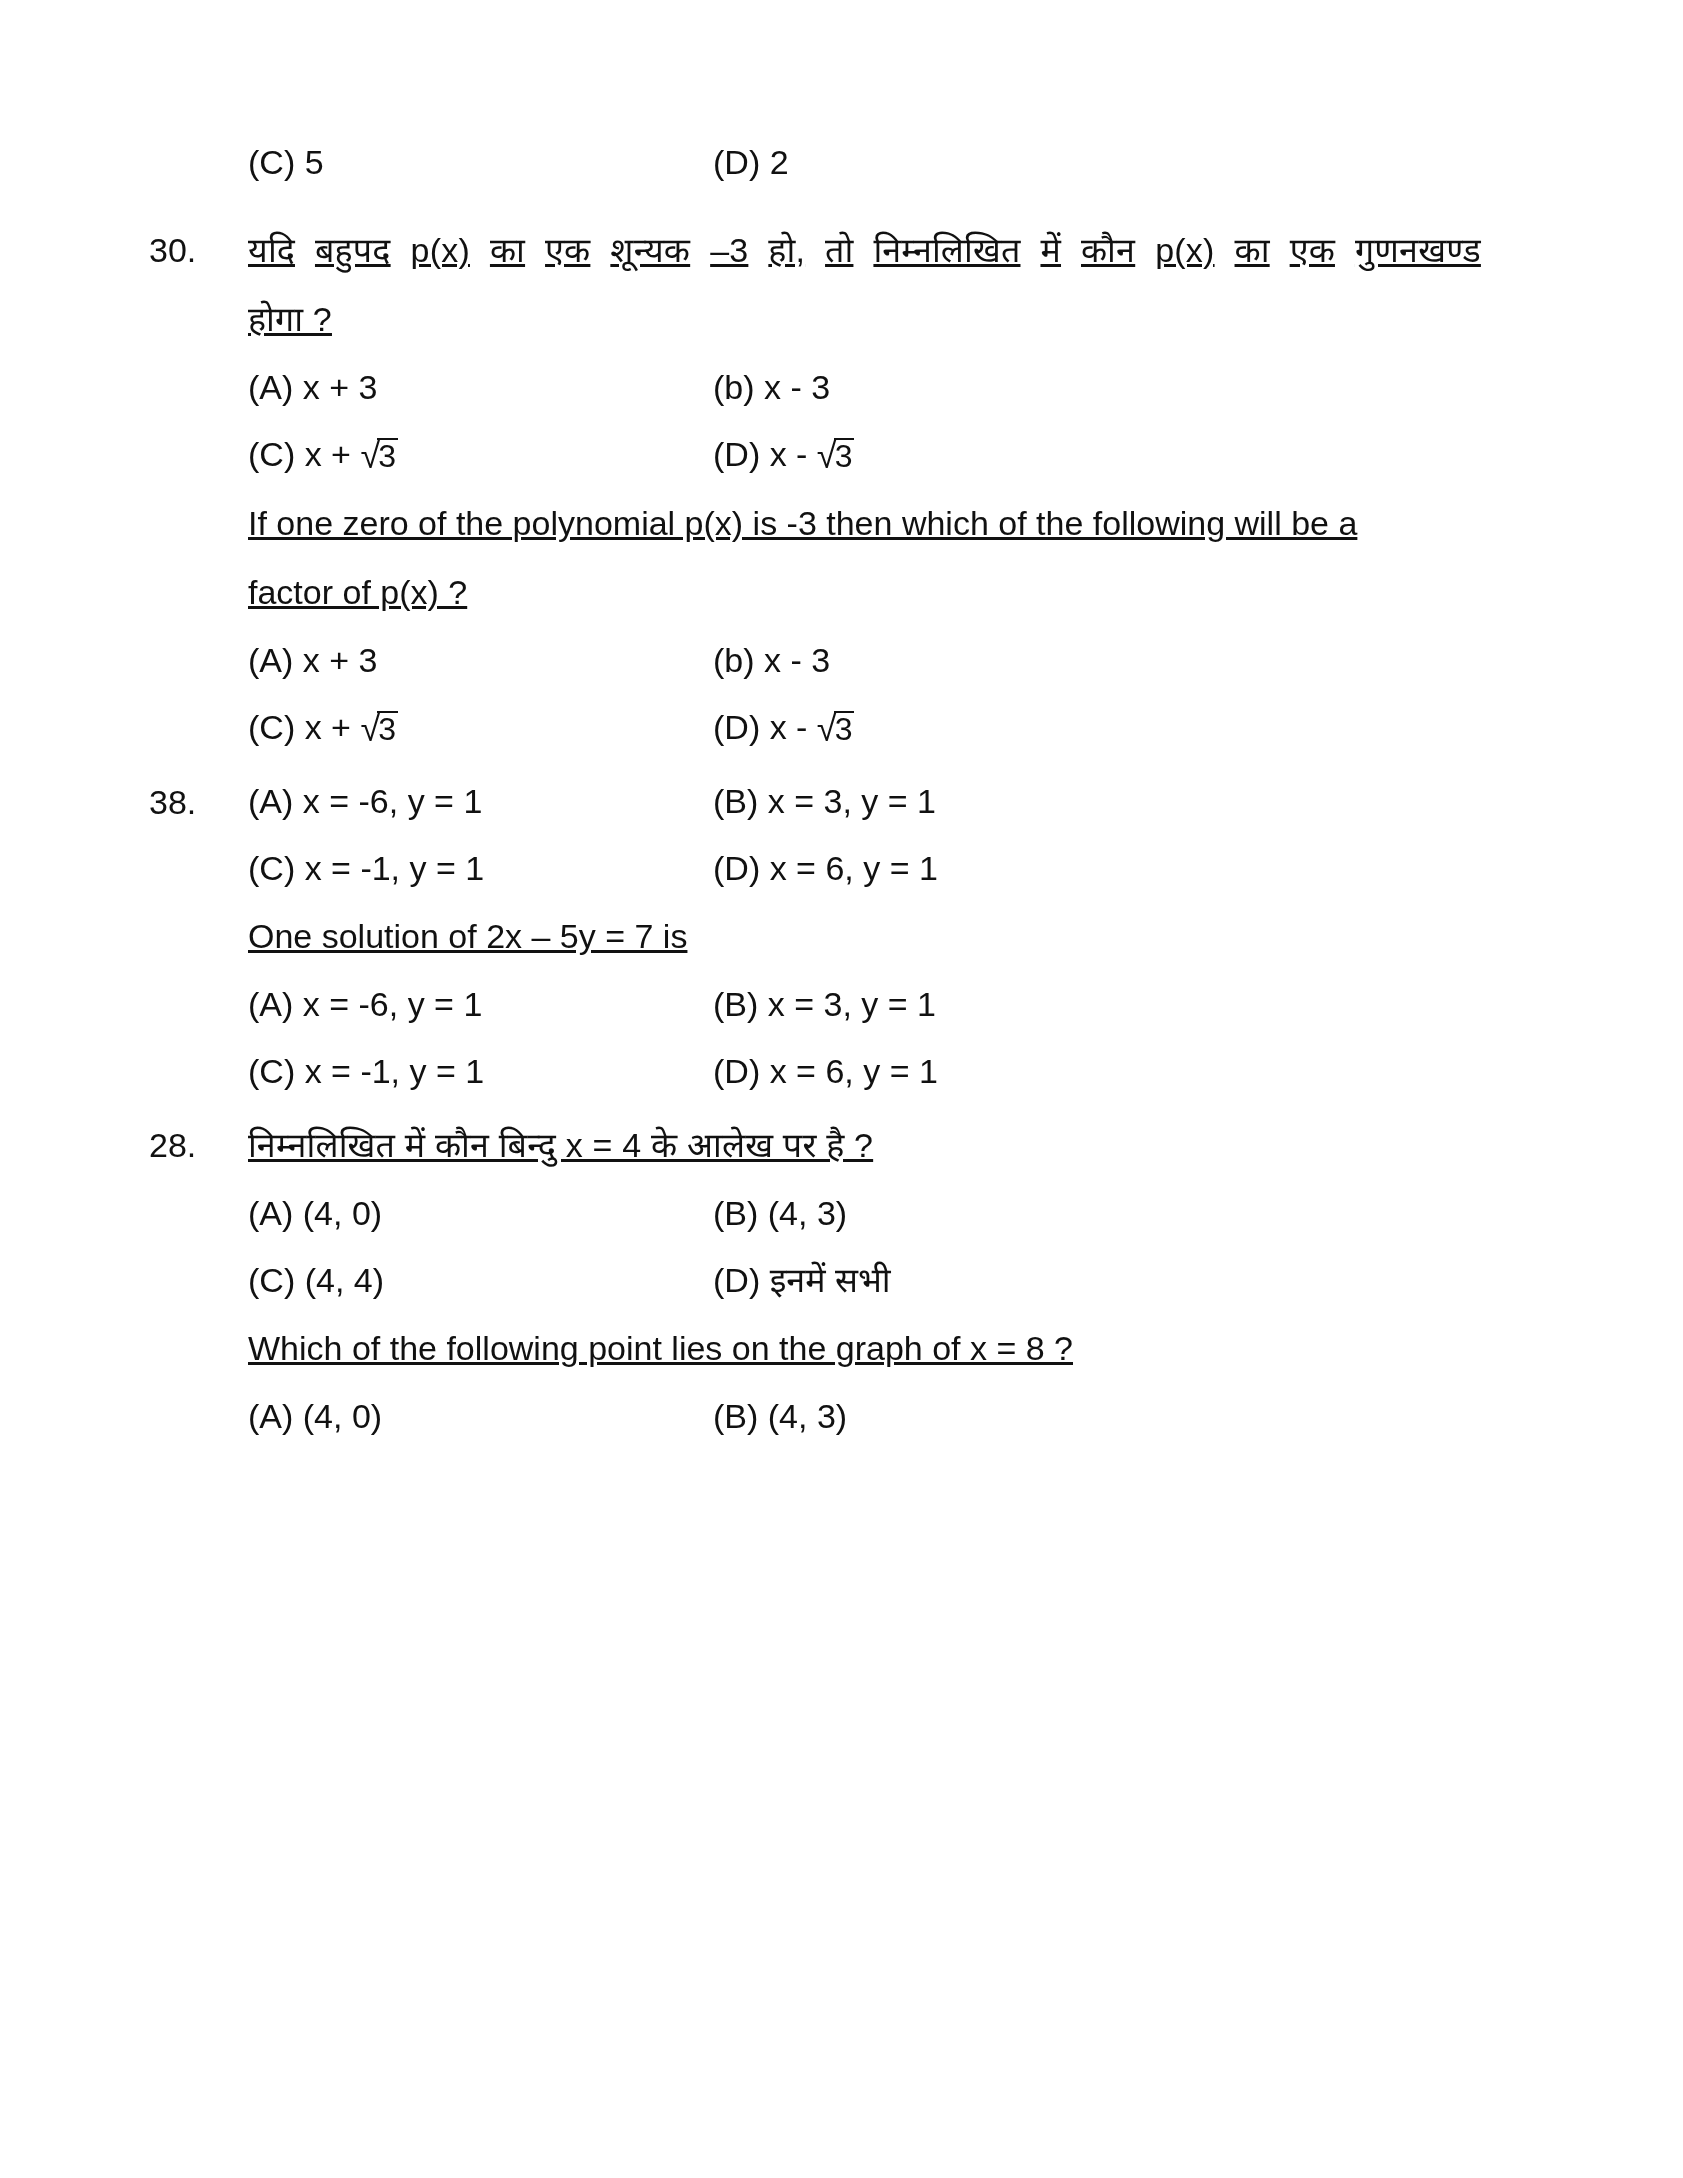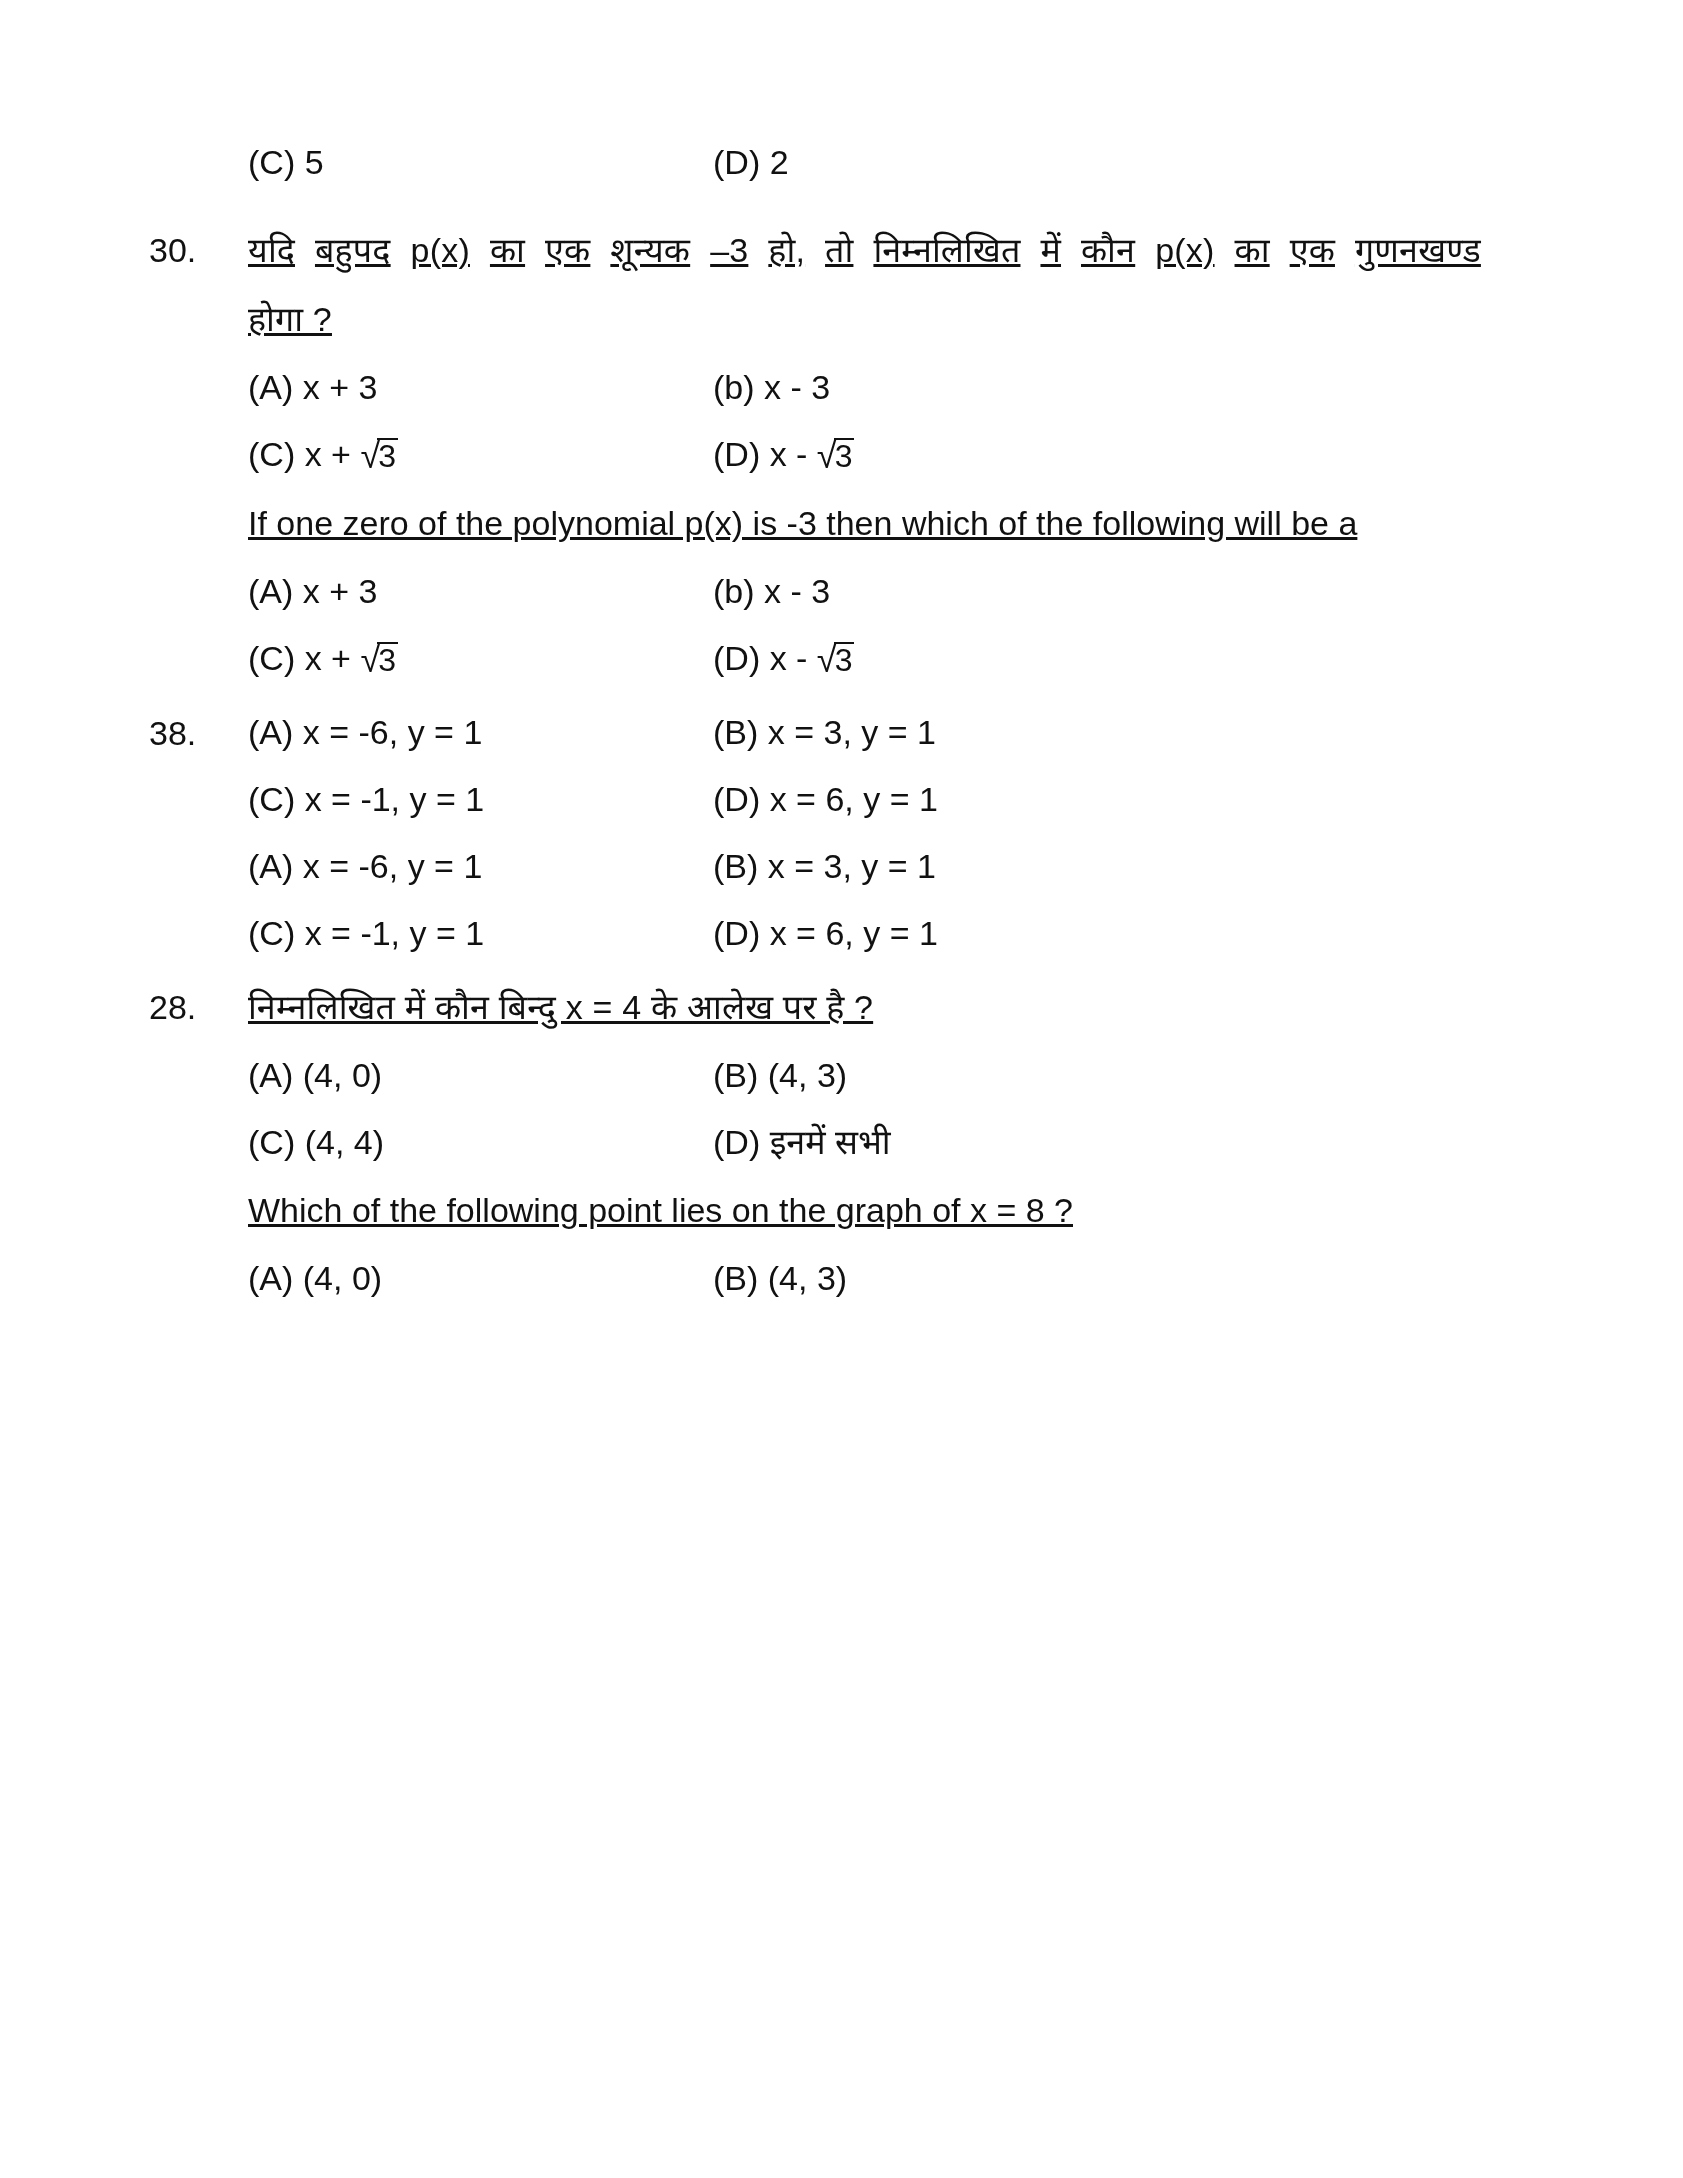--- a/index.html
+++ b/index.html
@@ -162,20 +162,21 @@
         <div class="opt-row">
           <div class="opt-col">
             <span>(C) x + </span><span class="sqrt"><span class="radical">√</span><span class="radicand">3</span></span>
           </div>
           <div class="opt-col right">
             <span>(D) x - </span><span class="sqrt"><span class="radical">√</span><span class="radicand">3</span></span>
           </div>
         </div>
 
         <div class="text-line">If one zero of the polynomial p(x) is -3 then which of the following will be a</div>
+        <div class="text-line">factor of p(x) ?</div>
 
         <div class="opt-row">
           <div class="opt-col">(A) x + 3</div>
           <div class="opt-col right">(b) x - 3</div>
         </div>
 
         <div class="opt-row">
           <div class="opt-col">
             <span>(C) x + </span><span class="sqrt"><span class="radical">√</span><span class="radicand">3</span></span>
           </div>
@@ -194,20 +195,21 @@
 
         <div class="opt-row">
           <div class="opt-col">(A) x = -6, y = 1</div>
           <div class="opt-col right">(B) x = 3, y = 1</div>
         </div>
         <div class="opt-row">
           <div class="opt-col">(C) x = -1, y = 1</div>
           <div class="opt-col right">(D) x = 6, y = 1</div>
         </div>
 
+        <div class="text-line">One solution of 2x – 5y = 7 is</div>
 
         <div class="opt-row">
           <div class="opt-col">(A) x = -6, y = 1</div>
           <div class="opt-col right">(B) x = 3, y = 1</div>
         </div>
         <div class="opt-row">
           <div class="opt-col">(C) x = -1, y = 1</div>
           <div class="opt-col right">(D) x = 6, y = 1</div>
         </div>
 

